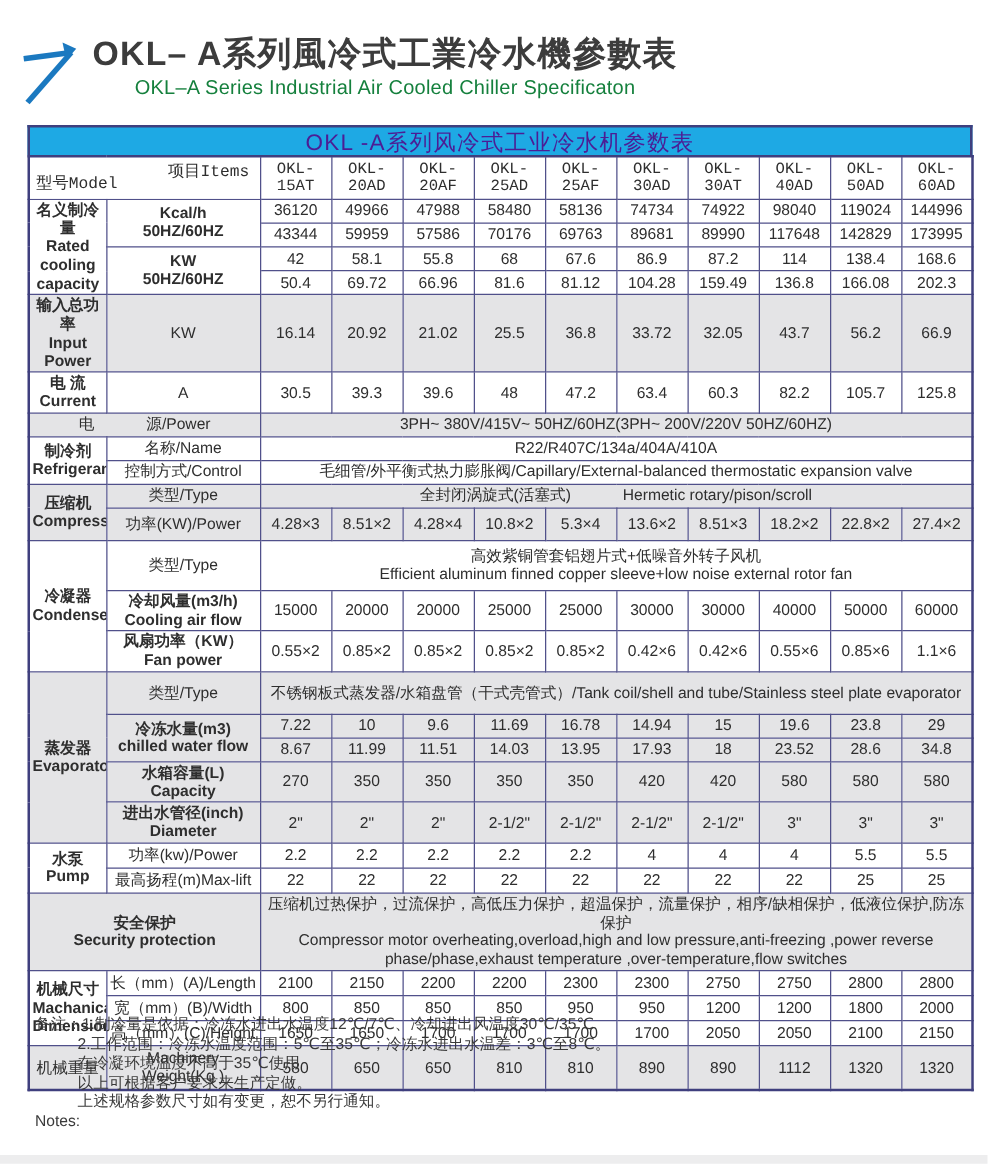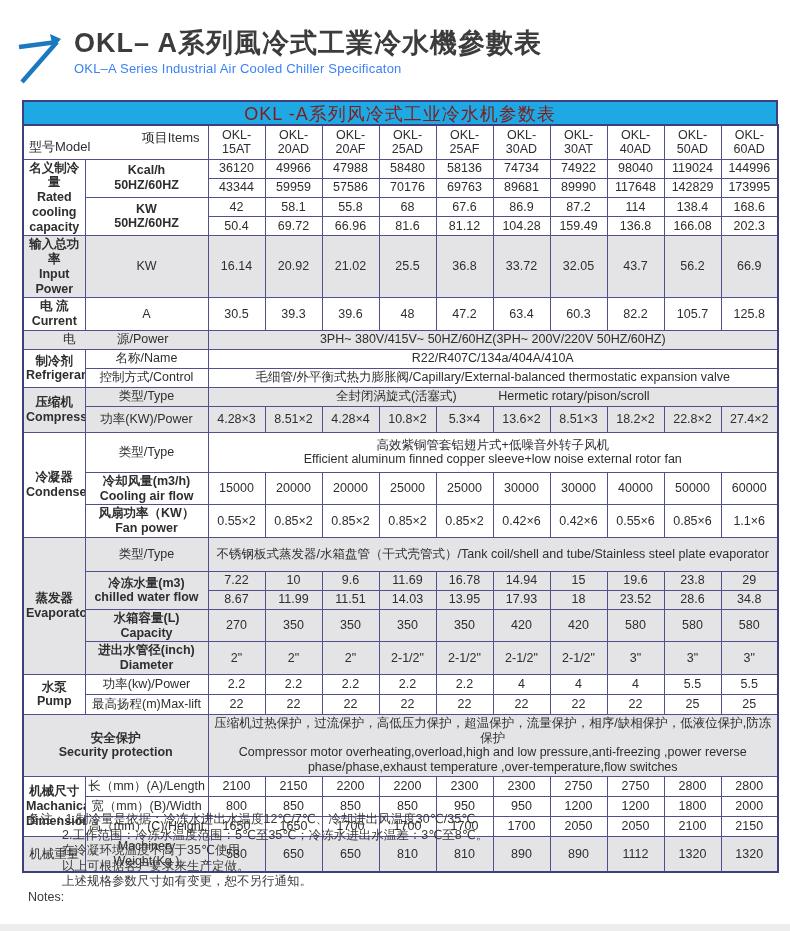--- a/index.html
+++ b/index.html
@@ -6,40 +6,40 @@
   body{
     width:790px;height:931px;background:#ffffff;position:relative;
     font-family:"Liberation Sans","DejaVu Sans",sans-serif;color:#333;
     overflow:hidden;
   }
   
   .page-header{position:absolute;top:28px;left:14px;display:flex;align-items:flex-start;}
   .logo{width:52px;height:52px;margin-right:8px;margin-top:4px;}
   .titles{line-height:1.15;}
   .title-zh{font-size:27px;font-weight:bold;color:#3c3c3c;letter-spacing:1px;text-align:center;}
-  .title-en{font-size:13px;color:#3b82f6;margin-top:3px;letter-spacing:0.2px;}
+  .title-en{font-size:16px;color:#15803d;margin-top:3px;letter-spacing:0.2px;text-align:center;}
   
   .table-wrap{position:absolute;left:22px;top:100px;width:756px;}
   .table-title-bar{
-    background:#1ea9e4;color:#7f1d1d;text-align:center;
+    background:#1ea9e4;color:#4c1d95;text-align:center;
     font-size:18px;height:24px;line-height:24px;letter-spacing:1px;
     border:2px solid #3f3f7e;border-bottom:none;box-sizing:border-box;
   }
   table.spec{
     width:756px;border-collapse:collapse;table-layout:fixed;
     font-size:12.5px;color:#2e2e2e;
     border:2px solid #3f3f7e;
   }
   table.spec td{
     border:1px solid #50508a;text-align:center;vertical-align:middle;
     padding:1px 2px;line-height:1.18;background:#ffffff;box-sizing:border-box;
     overflow:hidden;
   }
   tr.g td{background:#e4e4e6;}
-  tr.h-hdr{height:34px;} tr.h-sub{height:19px;} tr.h-lg{height:32px;}
+  tr.h-hdr{height:34px;font-family:Liberation Mono, monospace;} tr.h-sub{height:19px;} tr.h-lg{height:32px;}
   tr.h-sm{height:19px;} tr.h-md{height:26px;} tr.h-ct{height:40px;}
   tr.h-et{height:34px;} tr.h-pm{height:20px;} tr.h-sec{height:52px;}
   tr.h-dim{height:20px;} tr.h-wt{height:36px;}
   .two-line span{display:block;font-weight:bold;}
   .corner{position:relative;padding:0;
     background:linear-gradient(to bottom right,#ffffff 49.4%,#55558a 49.4%,#55558a 50.8%,#ffffff 50.8%);}
   .corner .m{position:absolute;left:5px;bottom:4px;font-size:13px;}
   .corner .i{position:absolute;right:8px;top:4px;font-size:13px;}
   .gap-pair span{display:inline-block;}
   .gap-pair .zh{margin-right:38px;}

